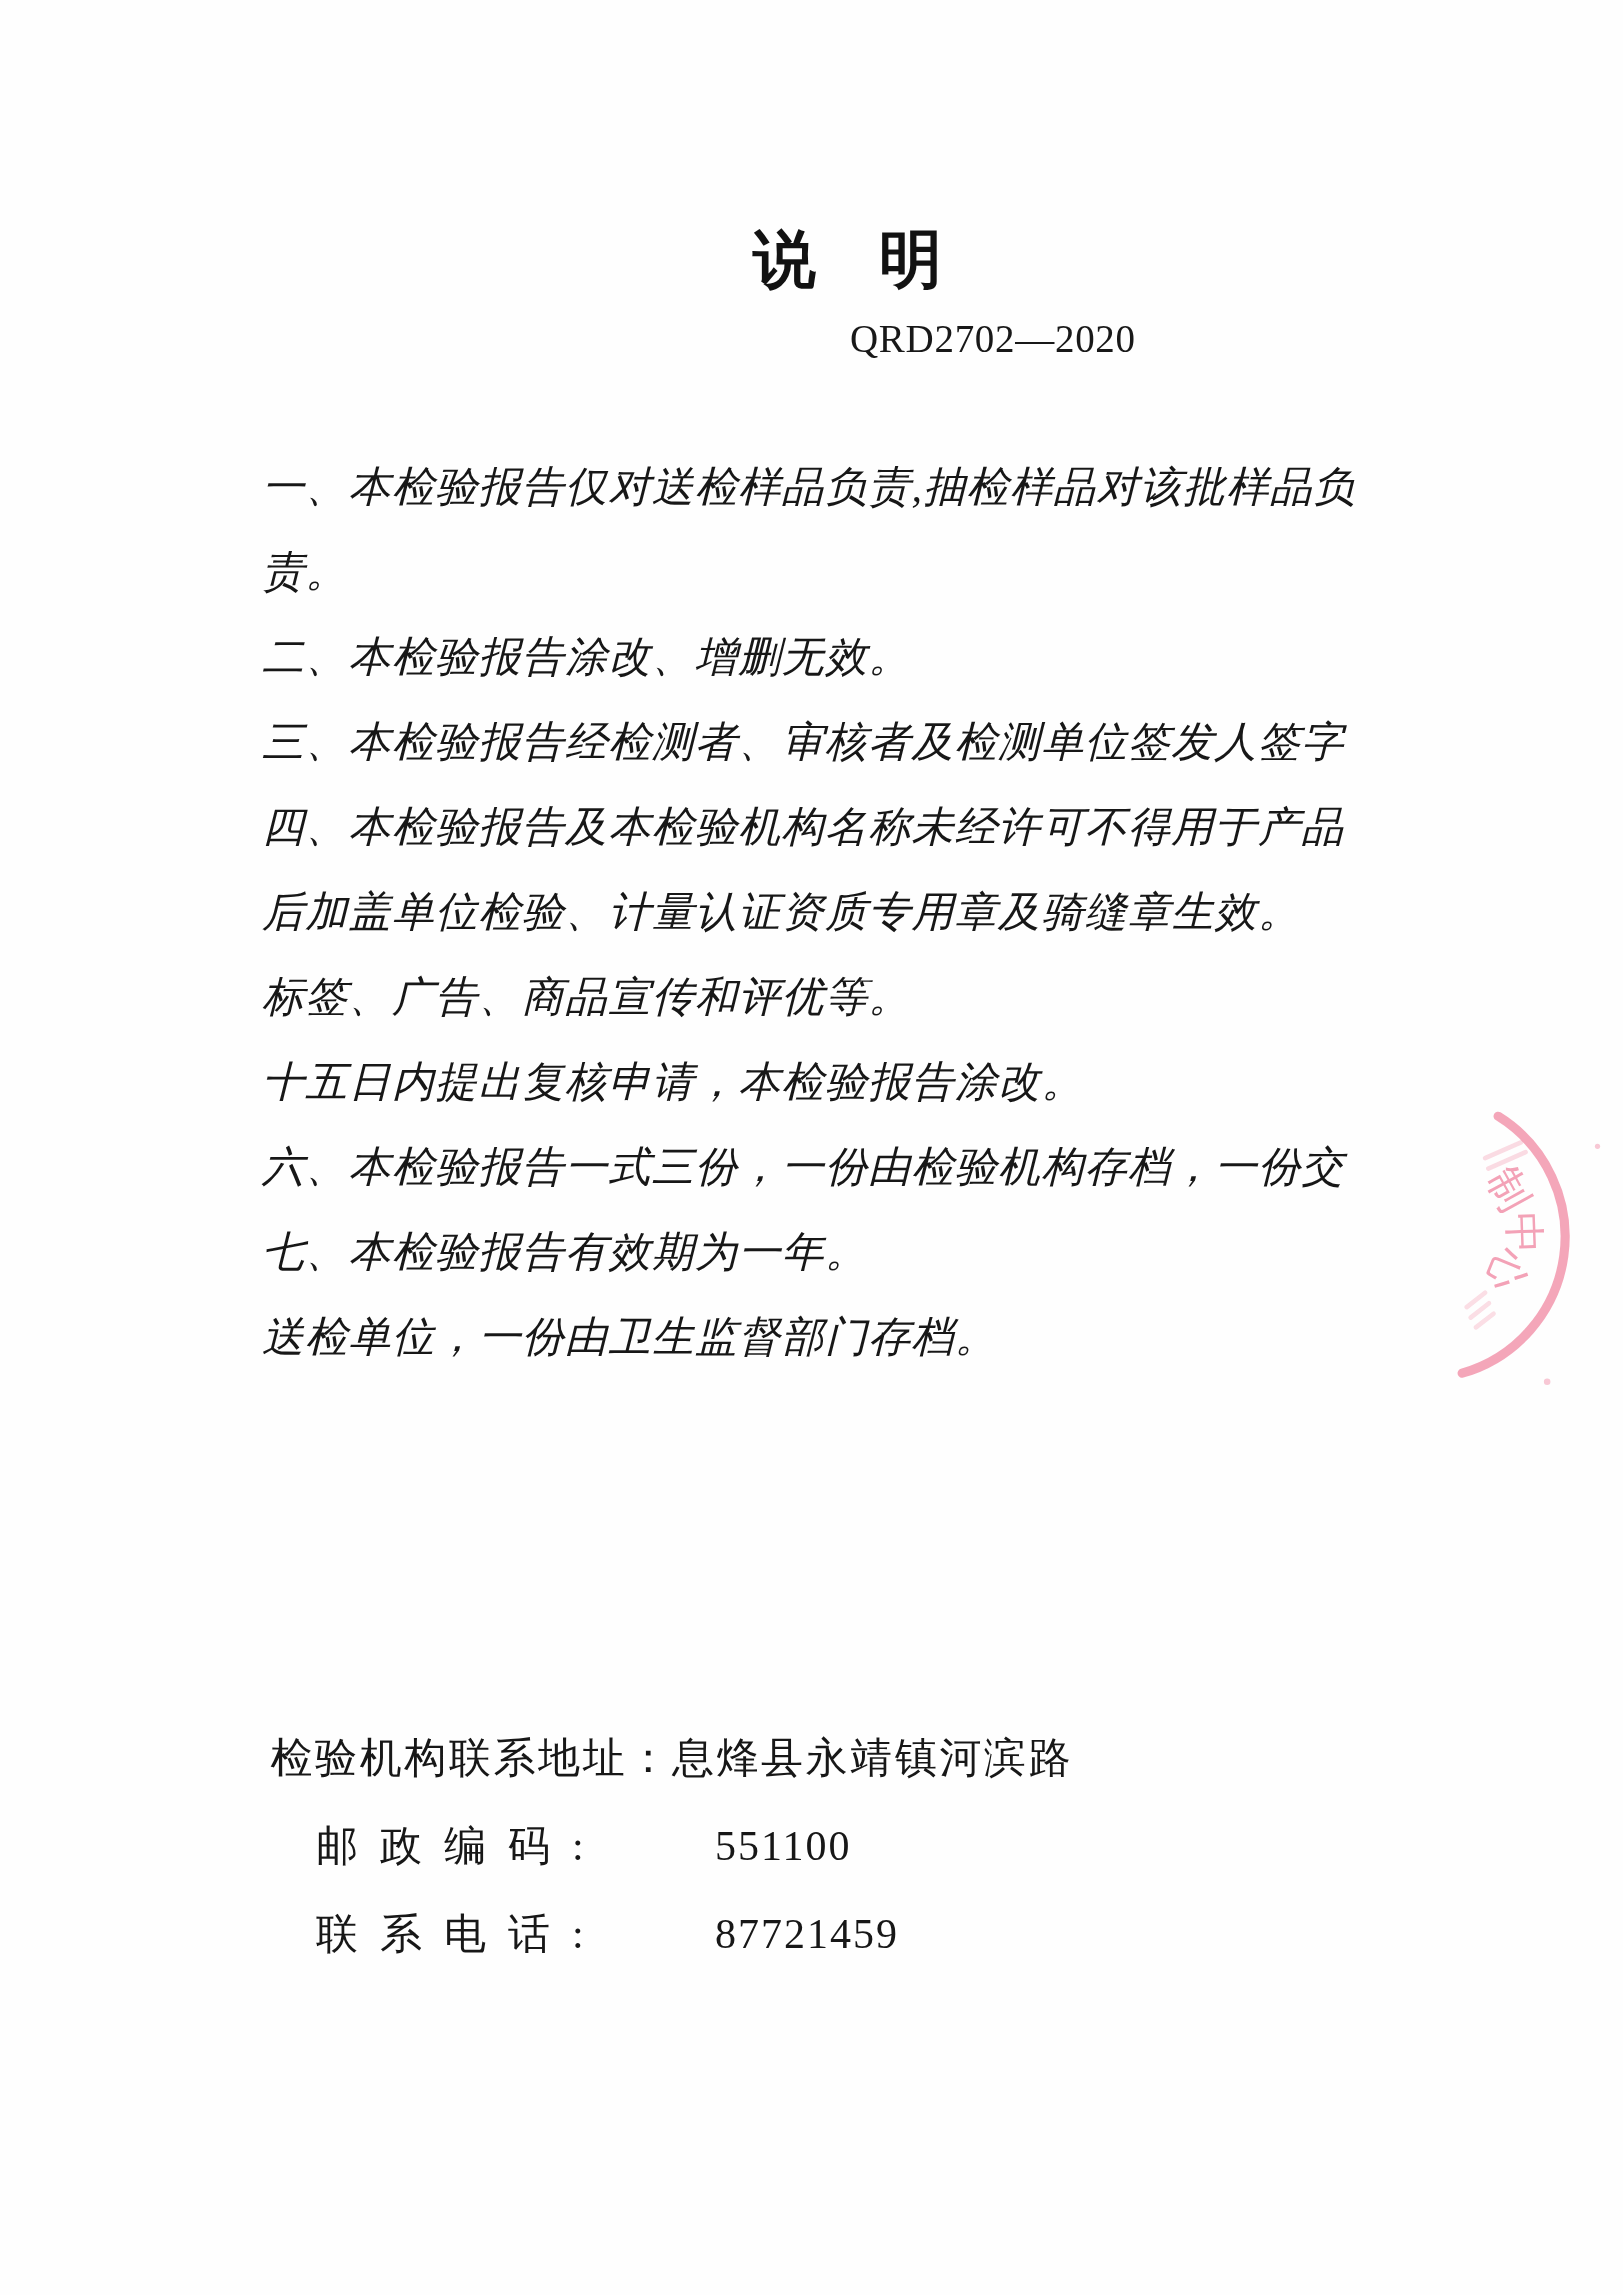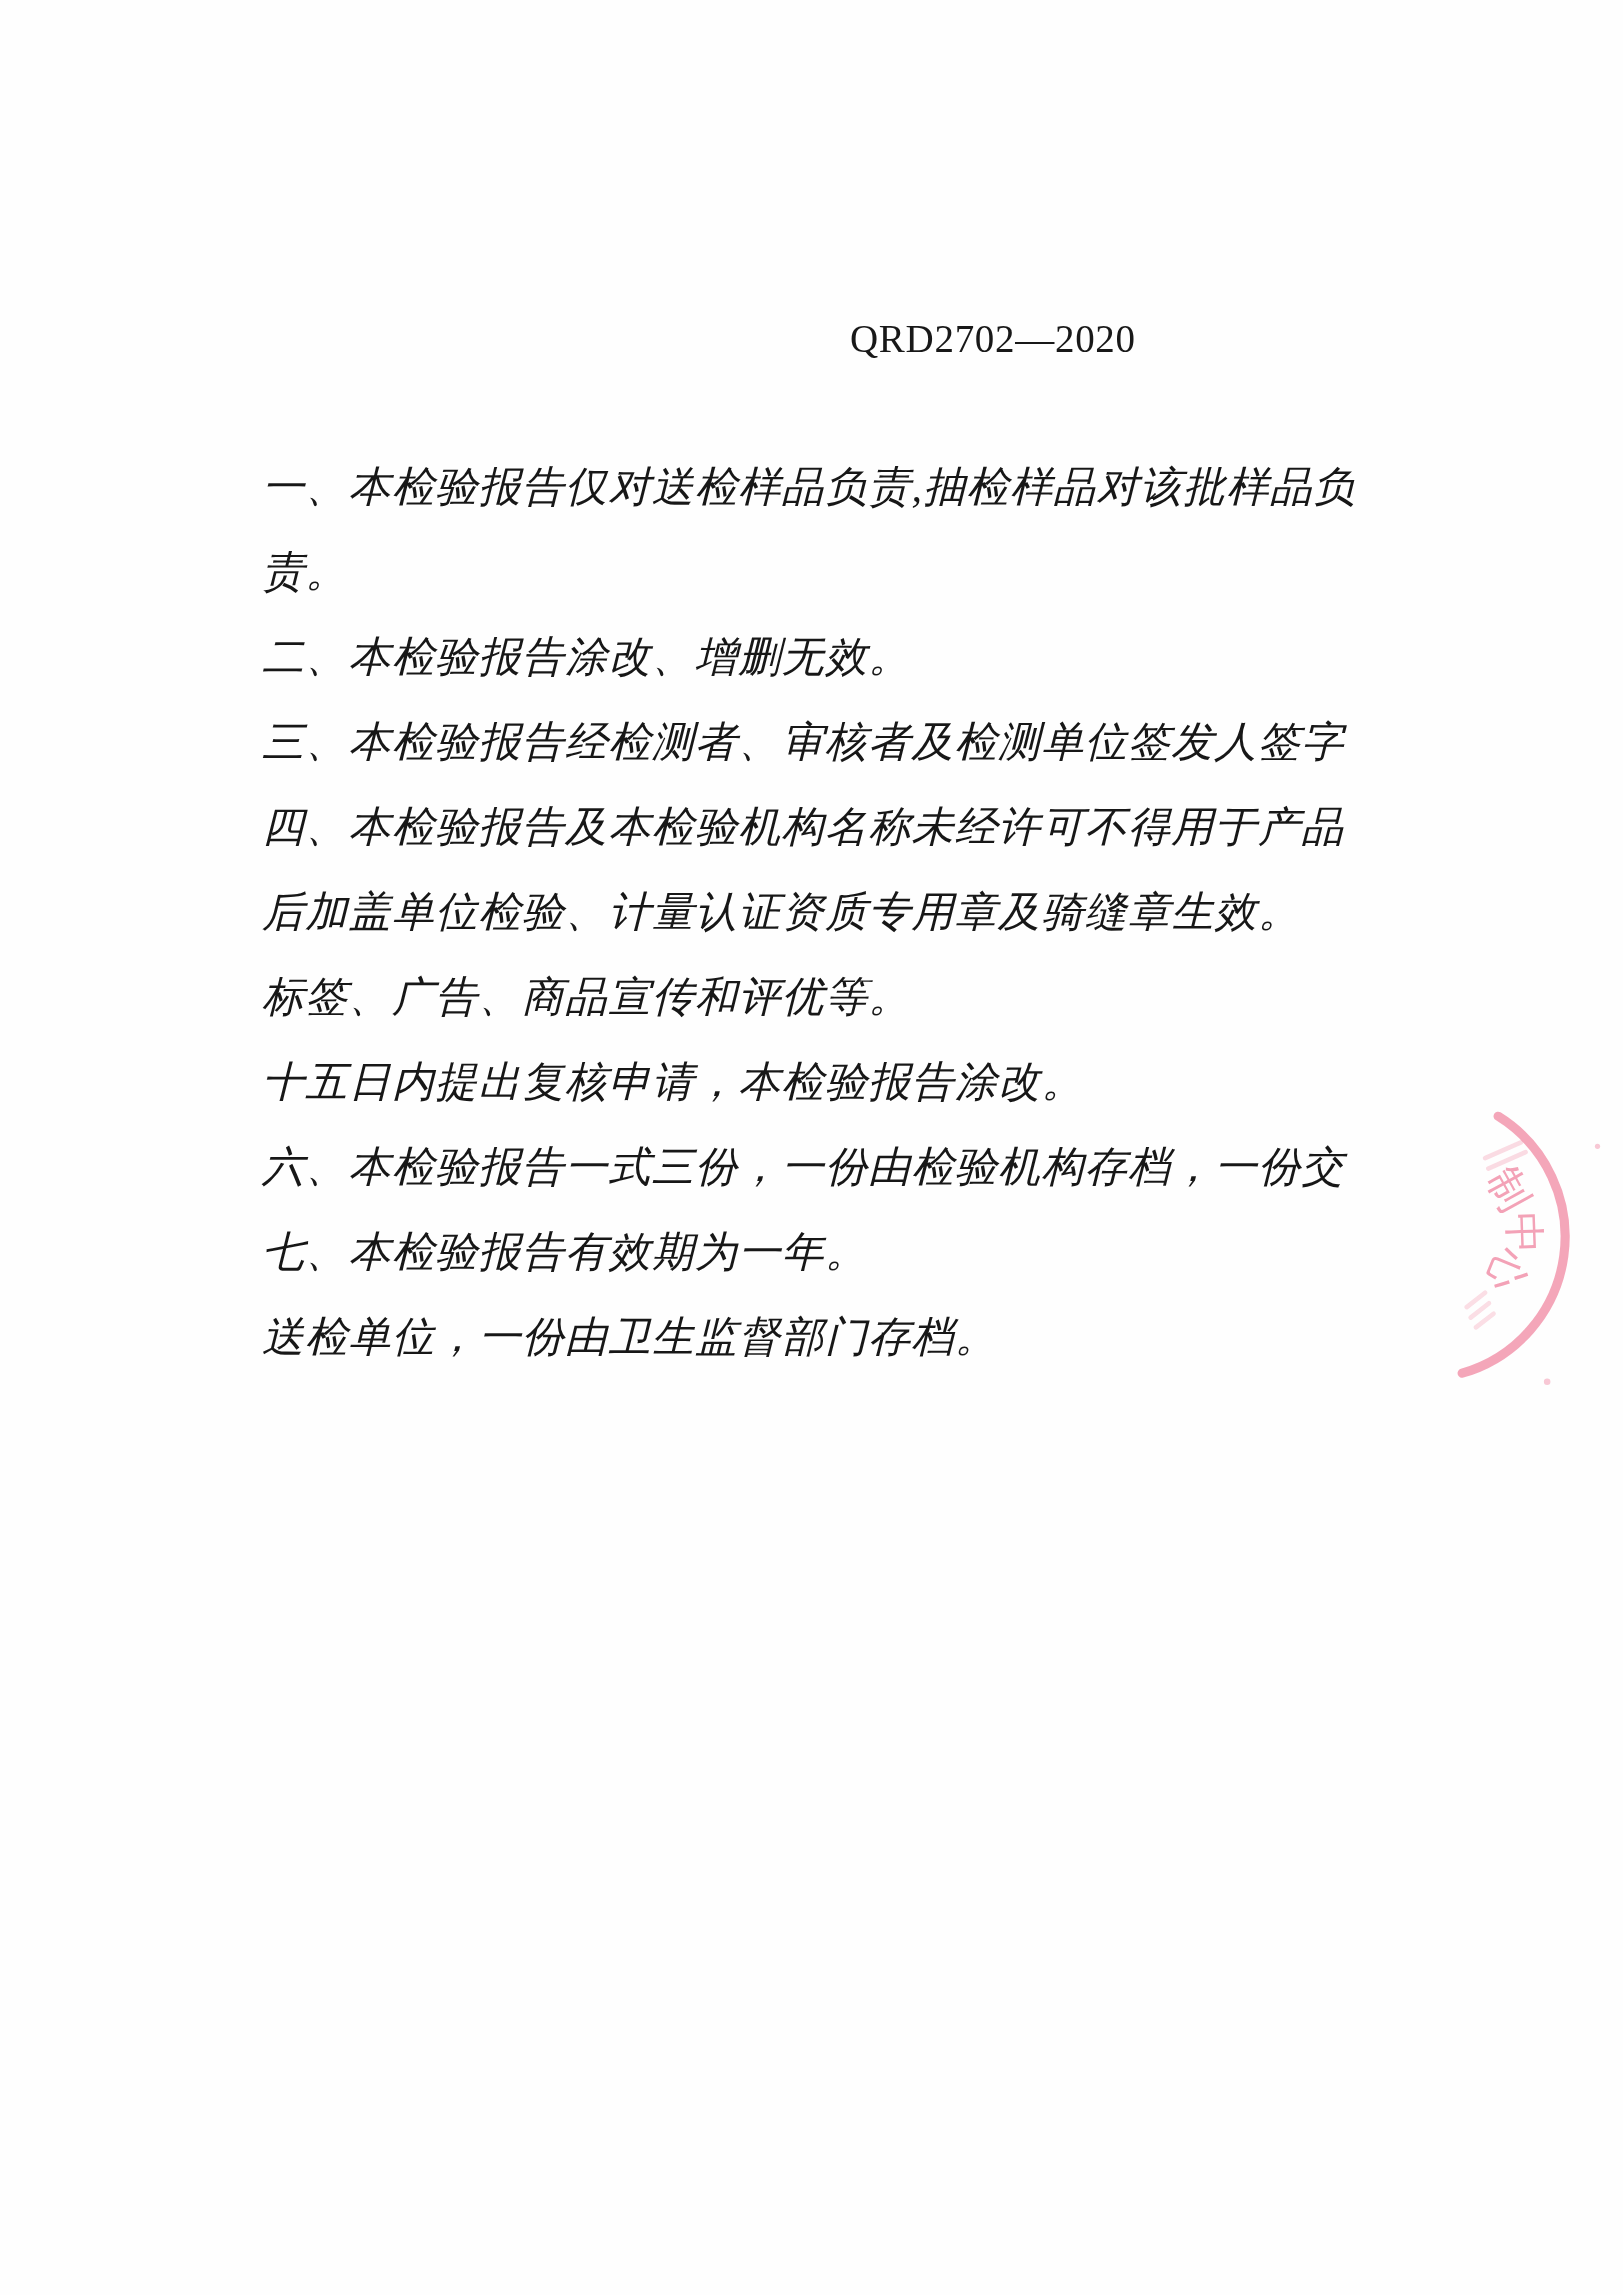--- a/index.html
+++ b/index.html
@@ -85,37 +85,51 @@
   .stamp text {
     font-family: "Liberation Serif", "DejaVu Serif", serif;
     font-size: 64px;
   }
 </style>
 </head>
 <body>
 
 <div class="page">
 
+  <div class="title">说明</div>
 
   <div class="doc-number">QRD2702—2020</div>
 
   <div class="notes">
     <div class="note-line">一、本检验报告仅对送检样品负责,抽检样品对该批样品负</div>
     <div class="note-line">责。</div>
     <div class="note-line">二、本检验报告涂改、增删无效。</div>
     <div class="note-line">三、本检验报告经检测者、审核者及检测单位签发人签字</div>
     <div class="note-line">四、本检验报告及本检验机构名称未经许可不得用于产品</div>
     <div class="note-line">后加盖单位检验、计量认证资质专用章及骑缝章生效。</div>
     <div class="note-line">标签、广告、商品宣传和评优等。</div>
     <div class="note-line">十五日内提出复核申请，本检验报告涂改。</div>
     <div class="note-line">六、本检验报告一式三份，一份由检验机构存档，一份交</div>
     <div class="note-line">七、本检验报告有效期为一年。</div>
     <div class="note-line">送检单位，一份由卫生监督部门存档。</div>
   </div>
 
+  <div class="contact">
+    <div class="contact-row addr-row">
+      <span class="addr-label">检验机构联系地址：</span><span class="addr-value">息烽县永靖镇河滨路</span>
+    </div>
+    <div class="contact-row">
+      <span class="label-spaced">邮政编码:</span>
+      <span class="contact-value">551100</span>
+    </div>
+    <div class="contact-row">
+      <span class="label-spaced">联系电话:</span>
+      <span class="contact-value">87721459</span>
+    </div>
+  </div>
 
   <svg class="stamp" viewBox="0 0 340 520" xmlns="http://www.w3.org/2000/svg">
 
     <path d="M 148 86 A 217 217 0 0 1 93 479" fill="none" stroke="#f0849f" stroke-width="14" stroke-linecap="round" opacity="0.82"></path>
 
     <g stroke="#f0849f" stroke-width="7" opacity="0.32" stroke-linecap="round">
       <line x1="133" y1="166" x2="190" y2="141"></line>
       <line x1="128" y1="150" x2="183" y2="126"></line>
     </g>
 

